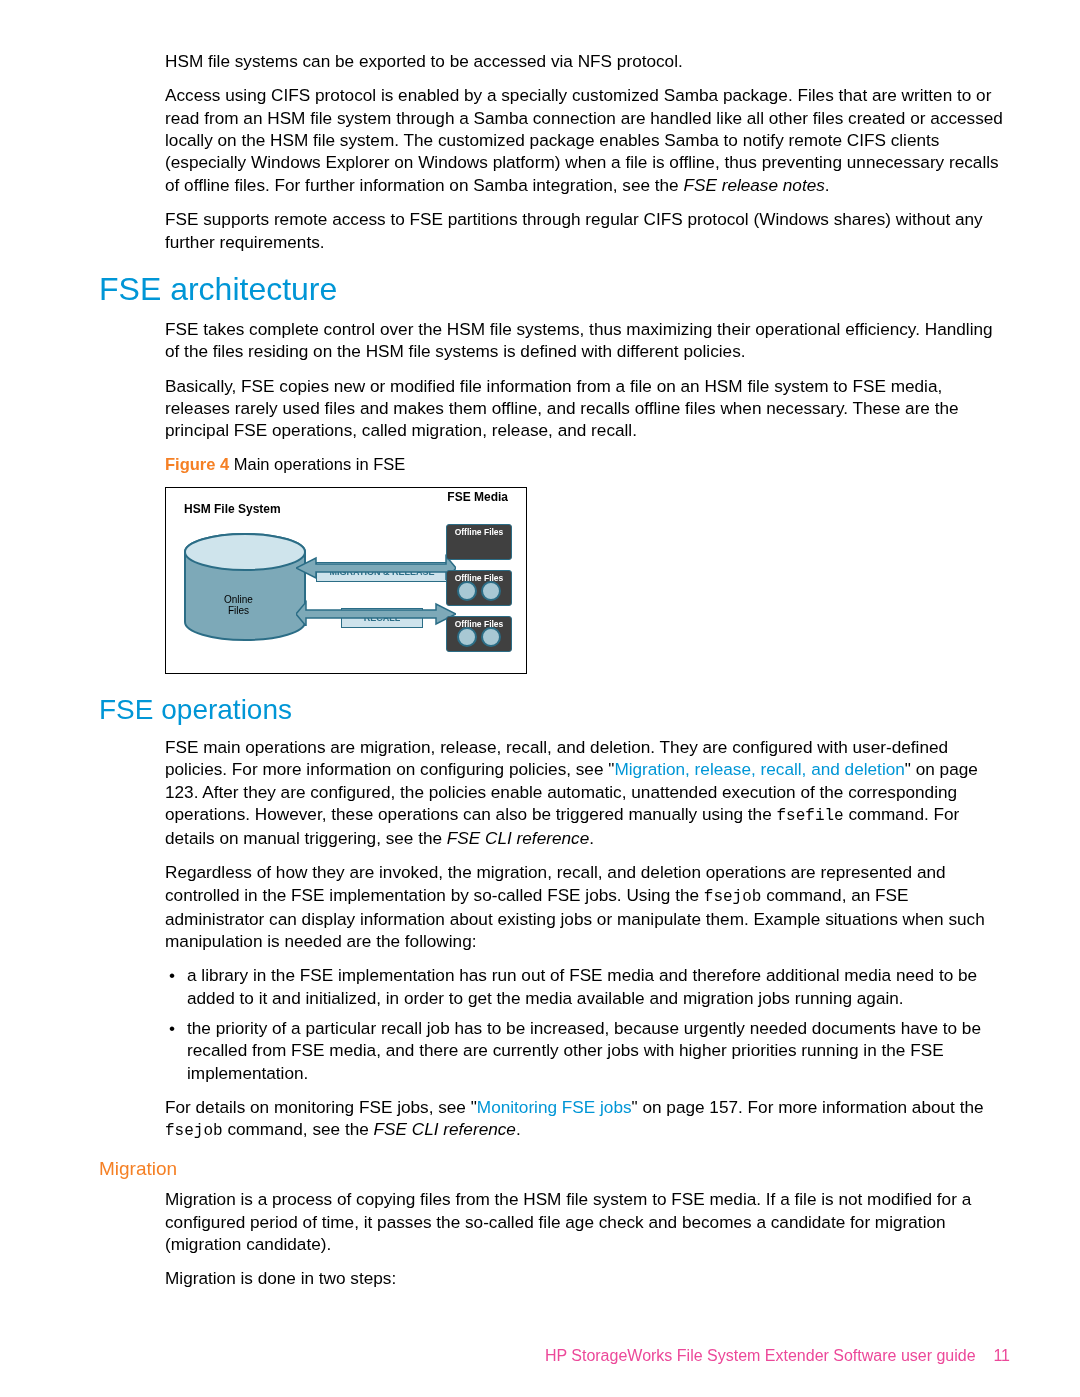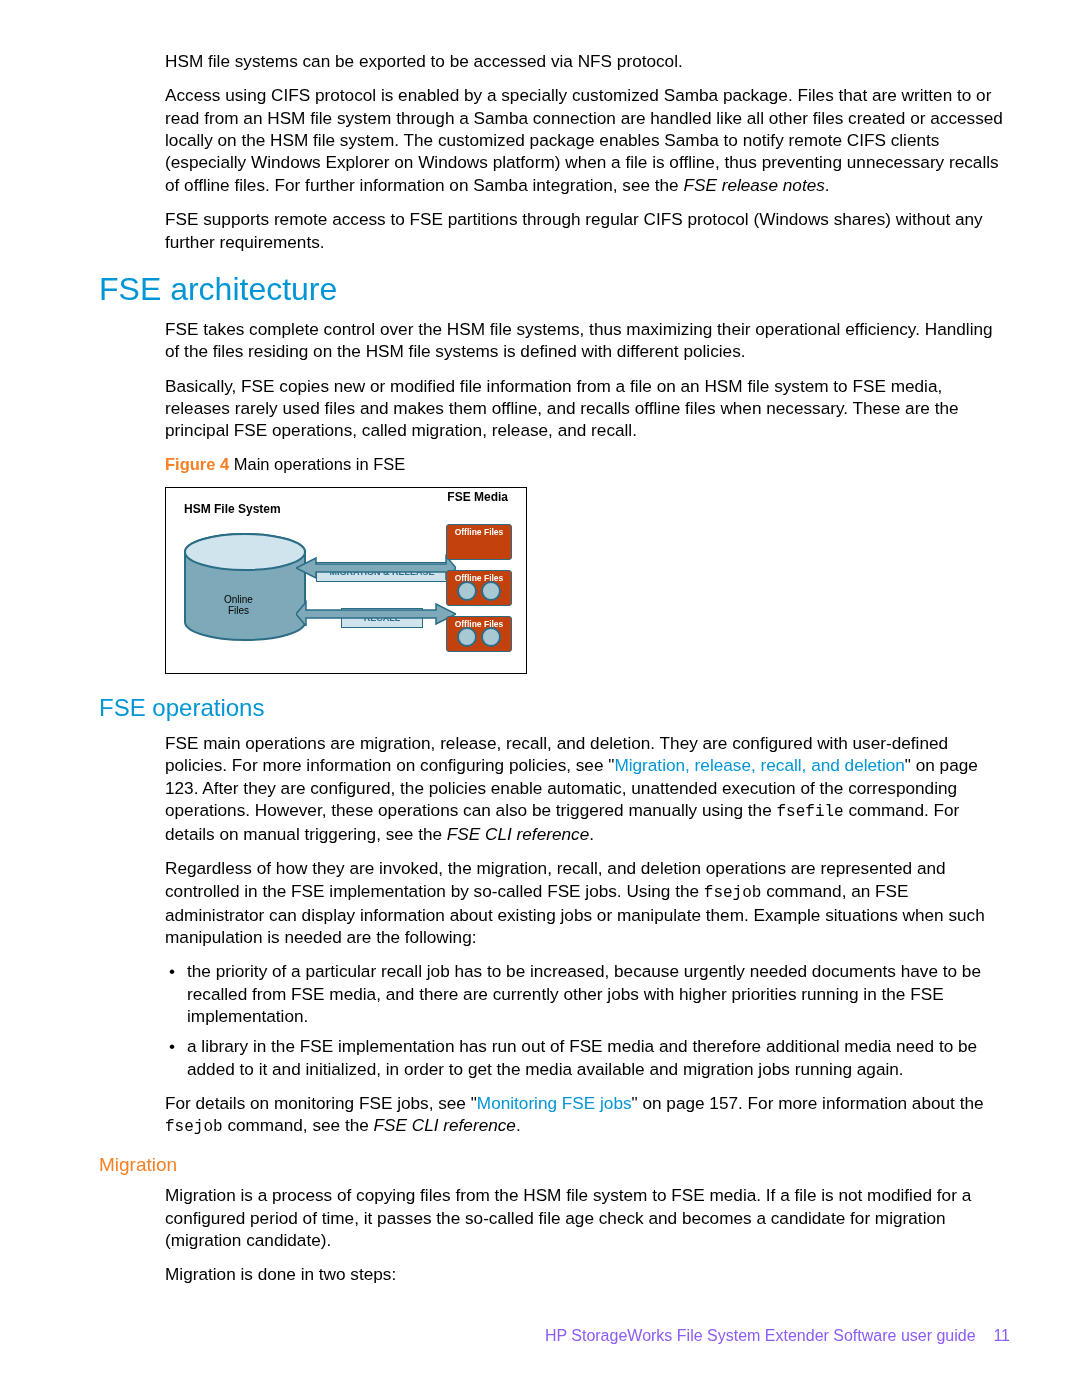--- a/index.html
+++ b/index.html
@@ -28,21 +28,21 @@
     font-family: "Segoe UI Light", "Helvetica Neue Light", Arial, sans-serif;
     font-weight: 300;
     color: #0096d6;
     font-size: 32px;
     margin: 18px 0 10px -6px;
   }
   h2 {
     font-family: "Segoe UI Light", "Helvetica Neue Light", Arial, sans-serif;
     font-weight: 300;
     color: #0096d6;
-    font-size: 24px;
+    font-size: 28px;
     margin: 20px 0 10px -6px;
   }
   h3 {
     font-family: "Segoe UI Light", "Helvetica Neue Light", Arial, sans-serif;
     font-weight: 400;
     color: #f58025;
     font-size: 19px;
     margin: 16px 0 8px -6px;
   }
   .bold-sub {
@@ -97,21 +97,21 @@
     background: #cee3ec;
     text-align: center;
     font-size: 9px;
     font-weight: 700;
     color: #2b6d86;
   }
   .tape {
     position: absolute;
     width: 66px;
     height: 36px;
-    background: #c2410c;
+    background: #404040;
     border: 1.5px solid #2b6d86;
     border-radius: 3px;
     color: #fff;
     font-size: 8.5px;
     font-weight: 700;
     text-align: center;
     padding-top: 2px;
     box-sizing: border-box;
   }
   .tape .reel {
@@ -119,24 +119,24 @@
     width: 16px; height: 16px;
     border: 2px solid #2b6d86;
     border-radius: 50%;
     background: #a8c8d4;
     bottom: 4px;
   }
   .tape .r1 { left: 10px; }
   .tape .r2 { right: 10px; }
   .footer {
     position: absolute;
-    bottom: 52px;
+    bottom: 32px;
     right: 70px;
     font-size: 16px;
-    color: #8b5cf6;
+    color: #ec4899;
   }
 </style>
 </head>
 <body>
 
 <div class="page">
 
   <div class="body-text">
     <p>HSM file systems can be exported to be accessed via NFS protocol.</p>
     <p>
@@ -195,22 +195,22 @@
   <h2>FSE operations</h2>
 
   <div class="body-text">
     <p>
       <span>FSE main operations are migration, release, recall, and deletion. They are configured with user-defined policies. For more information on configuring policies, see "</span><span class="link">Migration, release, recall, and deletion</span><span>" on page 123. After they are configured, the policies enable automatic, unattended execution of the corresponding operations. However, these operations can also be triggered manually using the </span><span class="mono">fsefile</span><span> command. For details on manual triggering, see the </span><span class="italic">FSE CLI reference</span><span>.</span>
     </p>
     <p>
       <span>Regardless of how they are invoked, the migration, recall, and deletion operations are represented and controlled in the FSE implementation by so-called FSE jobs. Using the </span><span class="mono">fsejob</span><span> command, an FSE administrator can display information about existing jobs or manipulate them. Example situations when such manipulation is needed are the following:</span>
     </p>
     <ul class="bullets">
+      <li>a library in the FSE implementation has run out of FSE media and therefore additional media need to be added to it and initialized, in order to get the media available and migration jobs running again.</li>
       <li>the priority of a particular recall job has to be increased, because urgently needed documents have to be recalled from FSE media, and there are currently other jobs with higher priorities running in the FSE implementation.</li>
-      <li>a library in the FSE implementation has run out of FSE media and therefore additional media need to be added to it and initialized, in order to get the media available and migration jobs running again.</li>
     </ul>
     <p>
       <span>For details on monitoring FSE jobs, see "</span><span class="link">Monitoring FSE jobs</span><span>" on page 157. For more information about the </span><span class="mono">fsejob</span><span> command, see the </span><span class="italic">FSE CLI reference</span><span>.</span>
     </p>
   </div>
 
   <h3>Migration</h3>
 
   <div class="body-text">
     <p>Migration is a process of copying files from the HSM file system to FSE media. If a file is not modified for a configured period of time, it passes the so-called file age check and becomes a candidate for migration (migration candidate).</p>

